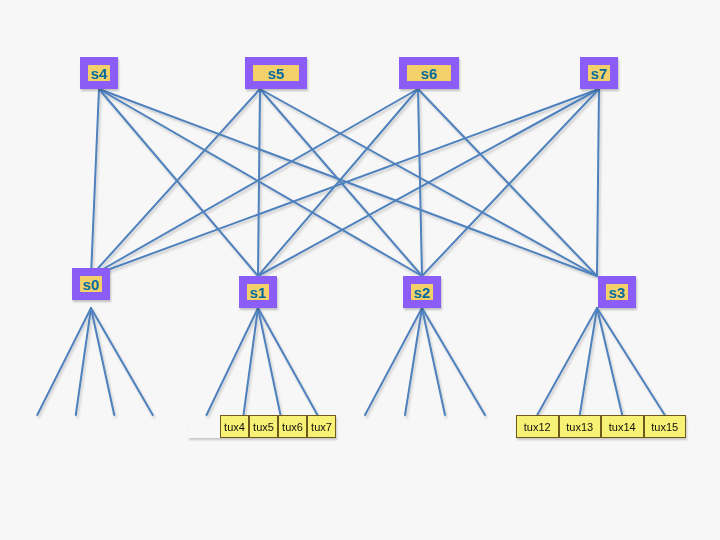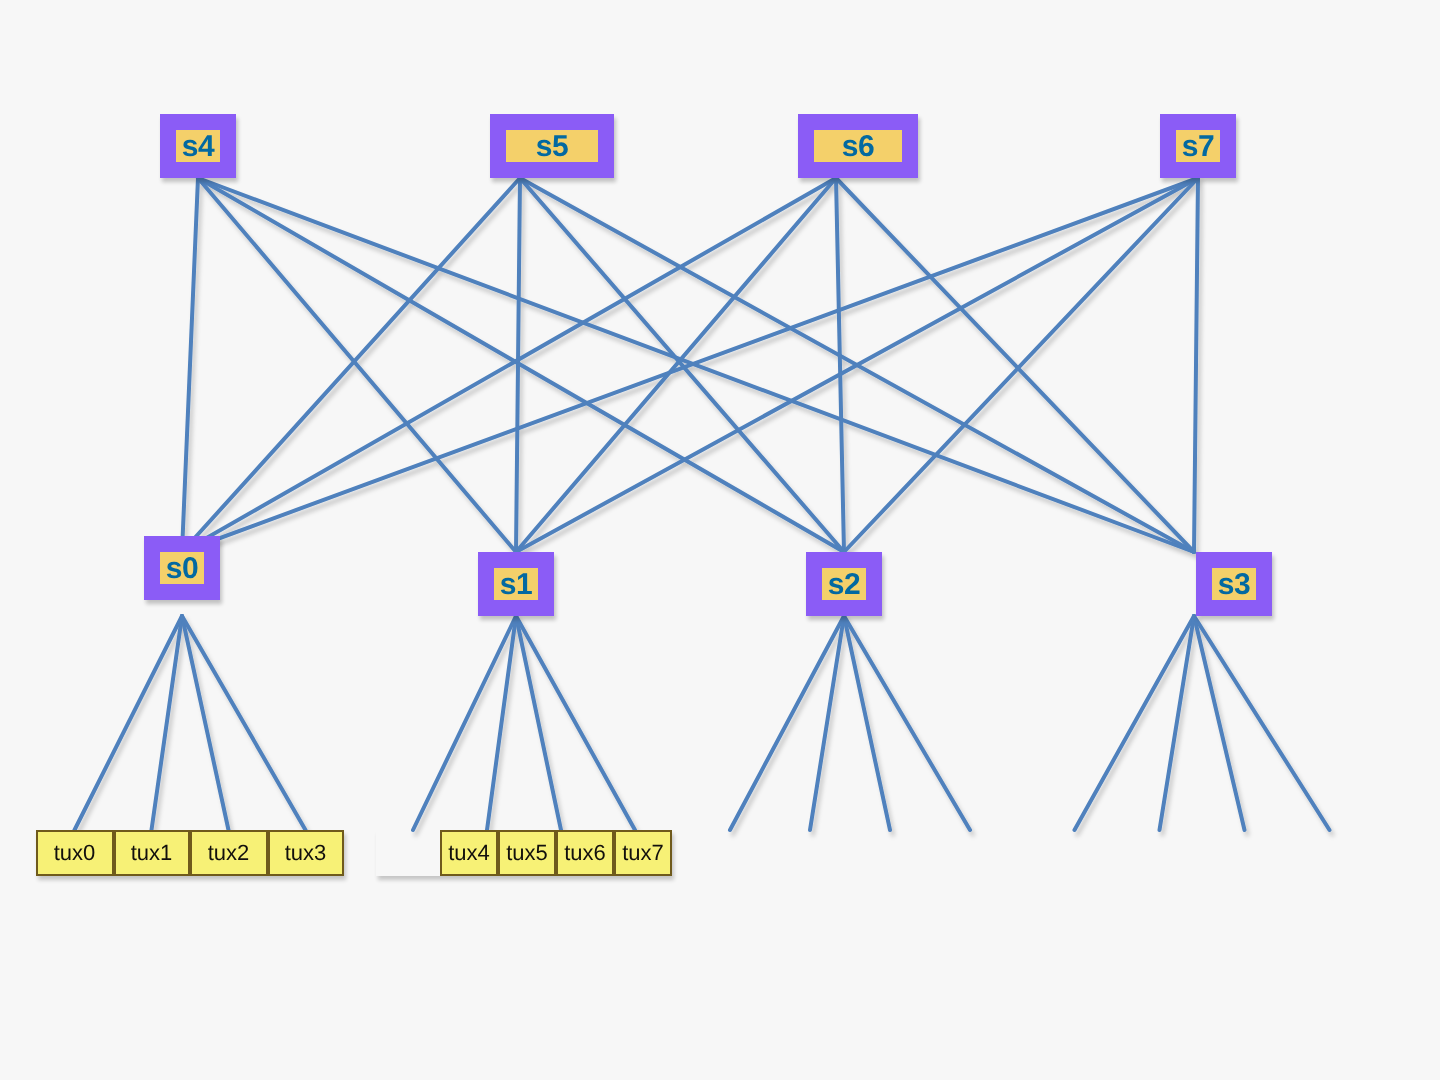--- a/index.html
+++ b/index.html
@@ -122,26 +122,26 @@
 
   <div id="node-layer">
       <div class="switch-node" style="left: 80px; top: 57px; width: 38px; height: 32px;">s4</div>
       <div class="switch-node" style="left: 245px; top: 57px; width: 62px; height: 32px;">s5</div>
       <div class="switch-node" style="left: 399px; top: 57px; width: 60px; height: 32px;">s6</div>
       <div class="switch-node" style="left: 580px; top: 57px; width: 38px; height: 32px;">s7</div>
       <div class="switch-node" style="left: 72px; top: 268px; width: 38px; height: 32px;">s0</div>
       <div class="switch-node" style="left: 239px; top: 276px; width: 38px; height: 32px;">s1</div>
       <div class="switch-node" style="left: 403px; top: 276px; width: 38px; height: 32px;">s2</div>
       <div class="switch-node" style="left: 598px; top: 276px; width: 38px; height: 32px;">s3</div>
-      <div class="host-group" style="left: 18px; top: 415px; width: 154px; height: 23px;">
-        <div class="host-node" style="width: 38.5px;">tux0</div>
-        <div class="host-node" style="width: 38.5px;">tux1</div>
-        <div class="host-node" style="width: 38.5px;">tux2</div>
-        <div class="host-node" style="width: 38.5px;">tux3</div>
-      </div>
       <div class="host-group" style="left: 188px; top: 415px; width: 148px; height: 23px; padding-left: 32px;">
         <div class="host-node" style="width: 37px;">tux4</div>
         <div class="host-node" style="width: 37px;">tux5</div>
         <div class="host-node" style="width: 37px;">tux6</div>
         <div class="host-node" style="width: 37px;">tux7</div>
       </div>
+      <div class="host-group" style="left: 516px; top: 415px; width: 170px; height: 23px;">
+        <div class="host-node" style="width: 42.5px;">tux12</div>
+        <div class="host-node" style="width: 42.5px;">tux13</div>
+        <div class="host-node" style="width: 42.5px;">tux14</div>
+        <div class="host-node" style="width: 42.5px;">tux15</div>
+      </div>
     </div>
 </div>
 
 </body></html>

